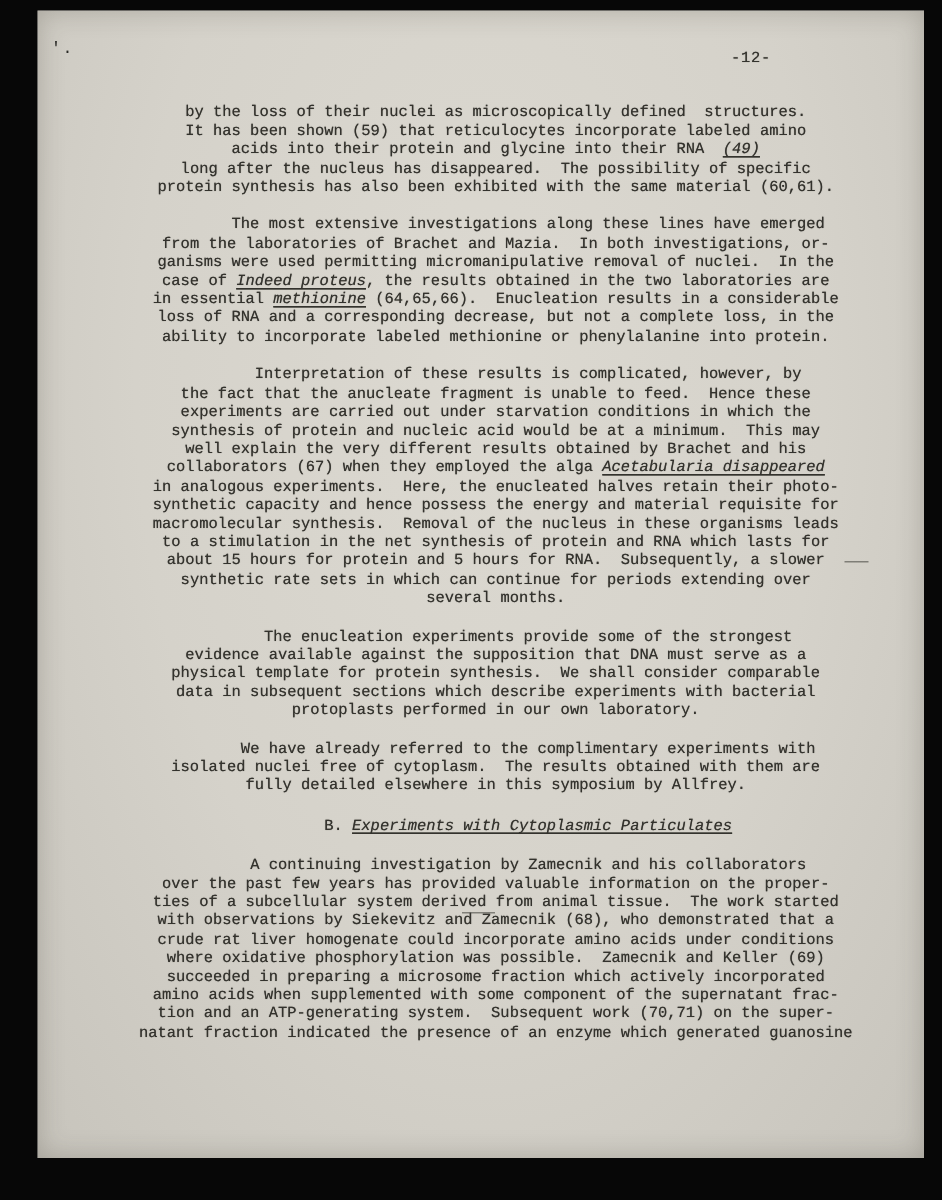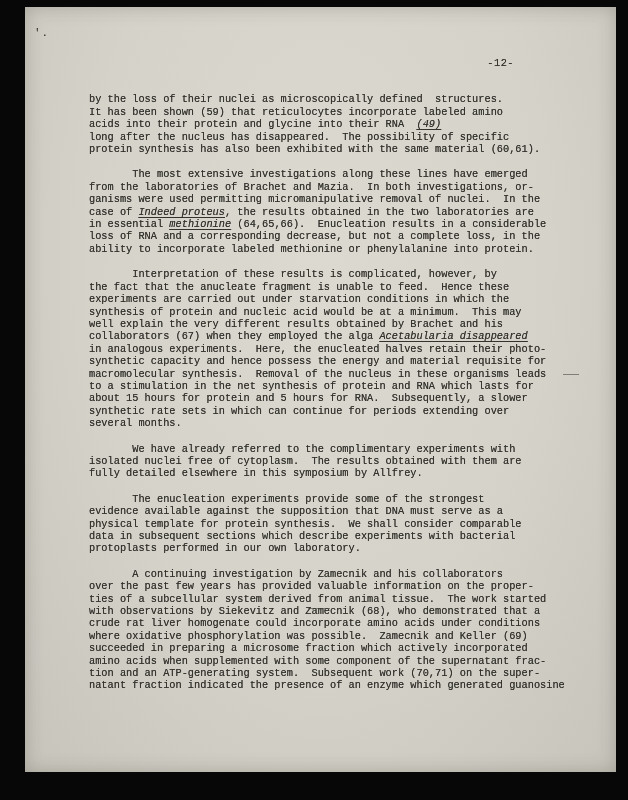--- a/index.html
+++ b/index.html
@@ -14,27 +14,26 @@
     box-shadow:inset 0 0 18px rgba(60,55,45,0.25);
   }
   .corner-mark{
     position:absolute;left:9px;top:20px;
     font-size:11px;color:#2a2a26;letter-spacing:1px;
   }
   .content{
     position:absolute;left:64px;right:44px;top:26px;
     font-size:10.3px;line-height:12.4px;color:#33322d;
     text-shadow:0 0 0.5px rgba(45,44,38,0.75);
-    margin-top:24px;
   }
   .page-number{
     margin:0 0 24px 0;text-align:right;padding-right:58px;
     letter-spacing:0.5px;
   }
-  p.block{margin:0 0 13px 0;white-space:pre-wrap;}
+  p.block{margin:0 0 13px 0;white-space:pre-wrap;text-align:center;}
   p.block.heading{margin:14px 0 14px 0;}
   u{text-decoration-thickness:1px;text-underline-offset:2px;font-style:italic;}
   .artifact{position:absolute;background:#3b3a34;opacity:0.55;}
   .artifact.a1{left:538px;top:367px;width:16px;height:1px;}
   .artifact.a2{left:283px;top:601px;width:22px;height:1px;}
 </style>
 </head>
 <body>
 
 <div class="paper">
@@ -60,28 +59,29 @@
 synthesis of protein and nucleic acid would be at a minimum.  This may
 well explain the very different results obtained by Brachet and his
 collaborators (67) when they employed the alga <u>Acetabularia disappeared</u>
 in analogous experiments.  Here, the enucleated halves retain their photo-
 synthetic capacity and hence possess the energy and material requisite for
 macromolecular synthesis.  Removal of the nucleus in these organisms leads
 to a stimulation in the net synthesis of protein and RNA which lasts for
 about 15 hours for protein and 5 hours for RNA.  Subsequently, a slower
 synthetic rate sets in which can continue for periods extending over
 several months.</p>
-        <p class="block paragraph">       We have already referred to the complimentary experiments with
-isolated nuclei free of cytoplasm.  The results obtained with them are
-fully detailed elsewhere in this symposium by Allfrey.</p>
         <p class="block paragraph">       The enucleation experiments provide some of the strongest
 evidence available against the supposition that DNA must serve as a
 physical template for protein synthesis.  We shall consider comparable
 data in subsequent sections which describe experiments with bacterial
 protoplasts performed in our own laboratory.</p>
+        <p class="block paragraph">       We have already referred to the complimentary experiments with
+isolated nuclei free of cytoplasm.  The results obtained with them are
+fully detailed elsewhere in this symposium by Allfrey.</p>
+        <p class="block heading">       B. <u>Experiments with Cytoplasmic Particulates</u></p>
         <p class="block paragraph">       A continuing investigation by Zamecnik and his collaborators
 over the past few years has provided valuable information on the proper-
 ties of a subcellular system derived from animal tissue.  The work started
 with observations by Siekevitz and Zamecnik (68), who demonstrated that a
 crude rat liver homogenate could incorporate amino acids under conditions
 where oxidative phosphorylation was possible.  Zamecnik and Keller (69)
 succeeded in preparing a microsome fraction which actively incorporated
 amino acids when supplemented with some component of the supernatant frac-
 tion and an ATP-generating system.  Subsequent work (70,71) on the super-
 natant fraction indicated the presence of an enzyme which generated guanosine</p>

